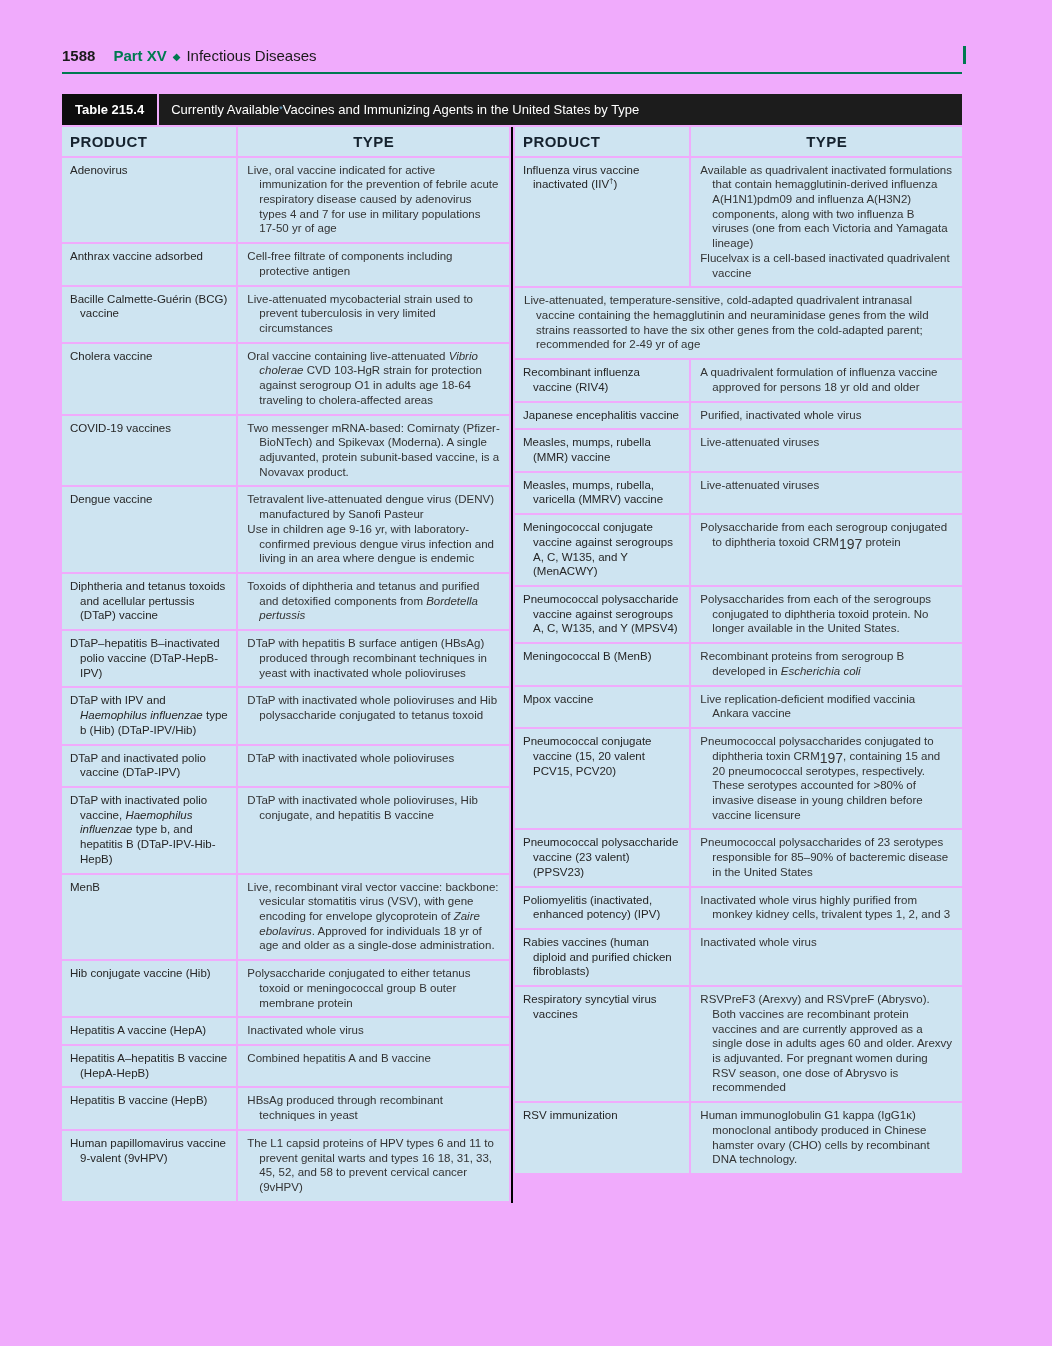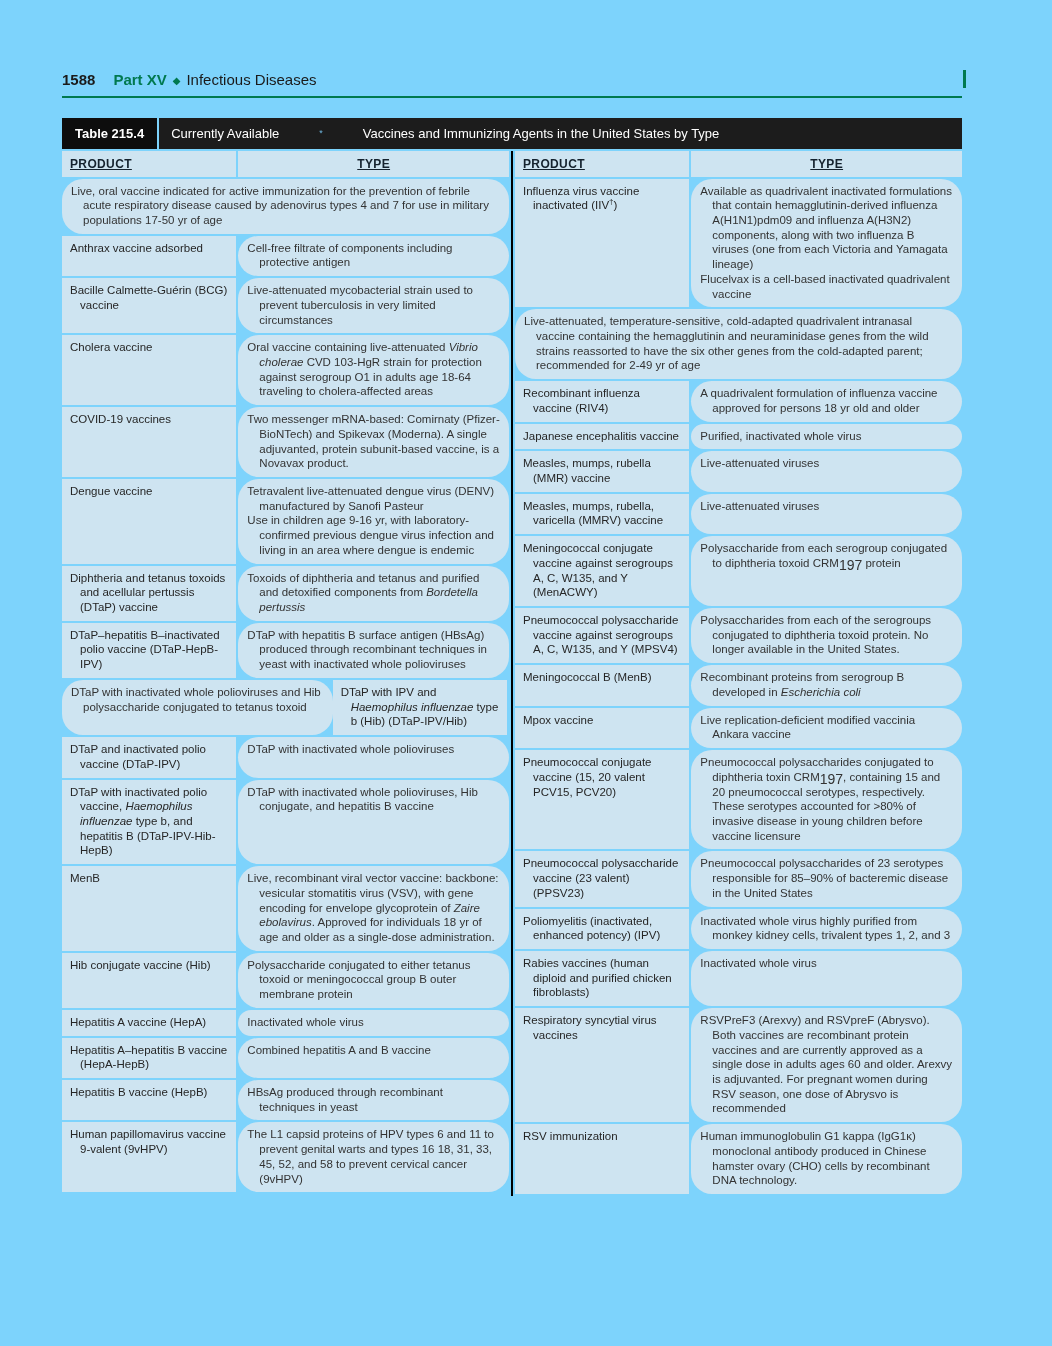--- a/index.html
+++ b/index.html
@@ -10,62 +10,62 @@
     --ink:#333;
     --ink-dark:#1a1a1a;
   }
   *{box-sizing:border-box;}
   html,body{margin:0;padding:0;}
   body{
     width:1052px;height:1346px;background:#ffffff;
     font-family:"Liberation Sans", sans-serif;color:var(--ink);
     -webkit-font-smoothing:antialiased;
   }
-  .page{position:relative;width:1052px;height:1346px;overflow:hidden;padding:72px 90px 0 62px;background:#7dd3fc;}
+  .page{position:relative;width:1052px;height:1346px;overflow:hidden;padding:48px 90px 0 62px;background:#f0abfc;}
 
   
   .page-header{position:relative;display:flex;align-items:baseline;font-size:15px;line-height:1.1;}
   .page-num{font-weight:bold;color:var(--ink-dark);margin-right:18px;}
   .part{font-weight:bold;color:var(--green);}
   .diamond{color:var(--green);font-size:10px;margin:0 6px;position:relative;top:-1px;}
   .section{color:var(--ink-dark);}
   .margin-tick{position:absolute;right:-4px;top:-2px;width:3px;height:18px;background:var(--green);}
   .rule{height:2px;background:var(--green);margin-top:7px;}
 
   
   .vtable{margin-top:20px;}
   .title-bar{display:flex;align-items:flex-end;}
   .title-label{
     background:var(--label-black);color:#fff;font-weight:bold;font-size:13px;
     padding:8px 13px;white-space:nowrap;margin-right:2px;display:flex;align-items:center;
   }
   .title-text{
     background:var(--bar-black);color:#fff;font-size:13px;padding:8px 12px;flex:1;
-    display:flex;align-items:center;flex-wrap:wrap;gap:40px;
+    display:flex;align-items:center;flex-wrap:wrap;
   }
   .title-text sup{font-size:9px;}
 
   .tbody{display:flex;margin-top:2px;align-items:stretch;}
   .half{flex:1 1 0;display:flex;flex-direction:column;min-width:0;}
   .divider{width:2px;background:#000;margin:0 2px;}
 
   .colhead{display:flex;margin-bottom:2px;}
   .colhead .hc{
-    background:var(--blue);font-weight:bold;font-size:12px;color:#15222e;
-    padding:6px 8px;letter-spacing:.03em;text-decoration:underline;
+    background:var(--blue);font-weight:bold;font-size:15px;color:#15222e;
+    padding:6px 8px;letter-spacing:.03em;
   }
   .colhead .hc.product{width:39%;margin-right:2px;}
   .colhead .hc.type{flex:1;text-align:center;}
 
   .row{display:flex;margin-bottom:2px;}
   .cell{background:var(--blue);font-size:11.5px;line-height:1.28;min-width:0;}
   .cell.product{
     width:39%;margin-right:2px;padding:5px 8px 6px 18px;text-indent:-10px;color:#262626;
   }
-  .cell.type{flex:1;padding:5px 9px 6px 9px;color:var(--ink);border-radius:21px;}
+  .cell.type{flex:1;padding:5px 9px 6px 9px;color:var(--ink);}
   .cell.type .para{padding-left:12px;text-indent:-12px;}
 
   .it{font-style:italic;}
   sub{font-size:14px;line-height:0;}
   sup{font-size:8px;line-height:0;}
 </style>
 </head>
 <body>
 
 <div class="page">
@@ -93,20 +93,21 @@
     <div class="tbody">
 
       <div class="half">
         <div class="colhead">
           <div class="hc product">PRODUCT</div>
           <div class="hc type">TYPE</div>
         </div>
         <div class="rows">
 
             <div class="row">
+              <div class="cell product"><span>Adenovirus</span></div>
               <div class="cell type">
                 <div class="para"><span>Live, oral vaccine indicated for active immunization for the prevention of febrile acute respiratory disease caused by adenovirus types 4 and 7 for use in military populations 17-50 yr of age</span></div>
               </div>
             </div>
 
             <div class="row">
               <div class="cell product"><span>Anthrax vaccine adsorbed</span></div>
               <div class="cell type">
                 <div class="para"><span>Cell-free filtrate of components including protective antigen</span></div>
               </div>
@@ -149,24 +150,24 @@
             </div>
 
             <div class="row">
               <div class="cell product"><span>DTaP–hepatitis B–inactivated polio vaccine (DTaP-HepB-IPV)</span></div>
               <div class="cell type">
                 <div class="para"><span>DTaP with hepatitis B surface antigen (HBsAg) produced through recombinant techniques in yeast with inactivated whole polioviruses</span></div>
               </div>
             </div>
 
             <div class="row">
+              <div class="cell product"><span>DTaP with IPV and </span><span class="it">Haemophilus influenzae</span><span> type b (Hib) (DTaP-IPV/Hib)</span></div>
               <div class="cell type">
                 <div class="para"><span>DTaP with inactivated whole polioviruses and Hib polysaccharide conjugated to tetanus toxoid</span></div>
               </div>
-              <div class="cell product"><span>DTaP with IPV and </span><span class="it">Haemophilus influenzae</span><span> type b (Hib) (DTaP-IPV/Hib)</span></div>
             </div>
 
             <div class="row">
               <div class="cell product"><span>DTaP and inactivated polio vaccine (DTaP-IPV)</span></div>
               <div class="cell type">
                 <div class="para"><span>DTaP with inactivated whole polioviruses</span></div>
               </div>
             </div>
 
             <div class="row">

